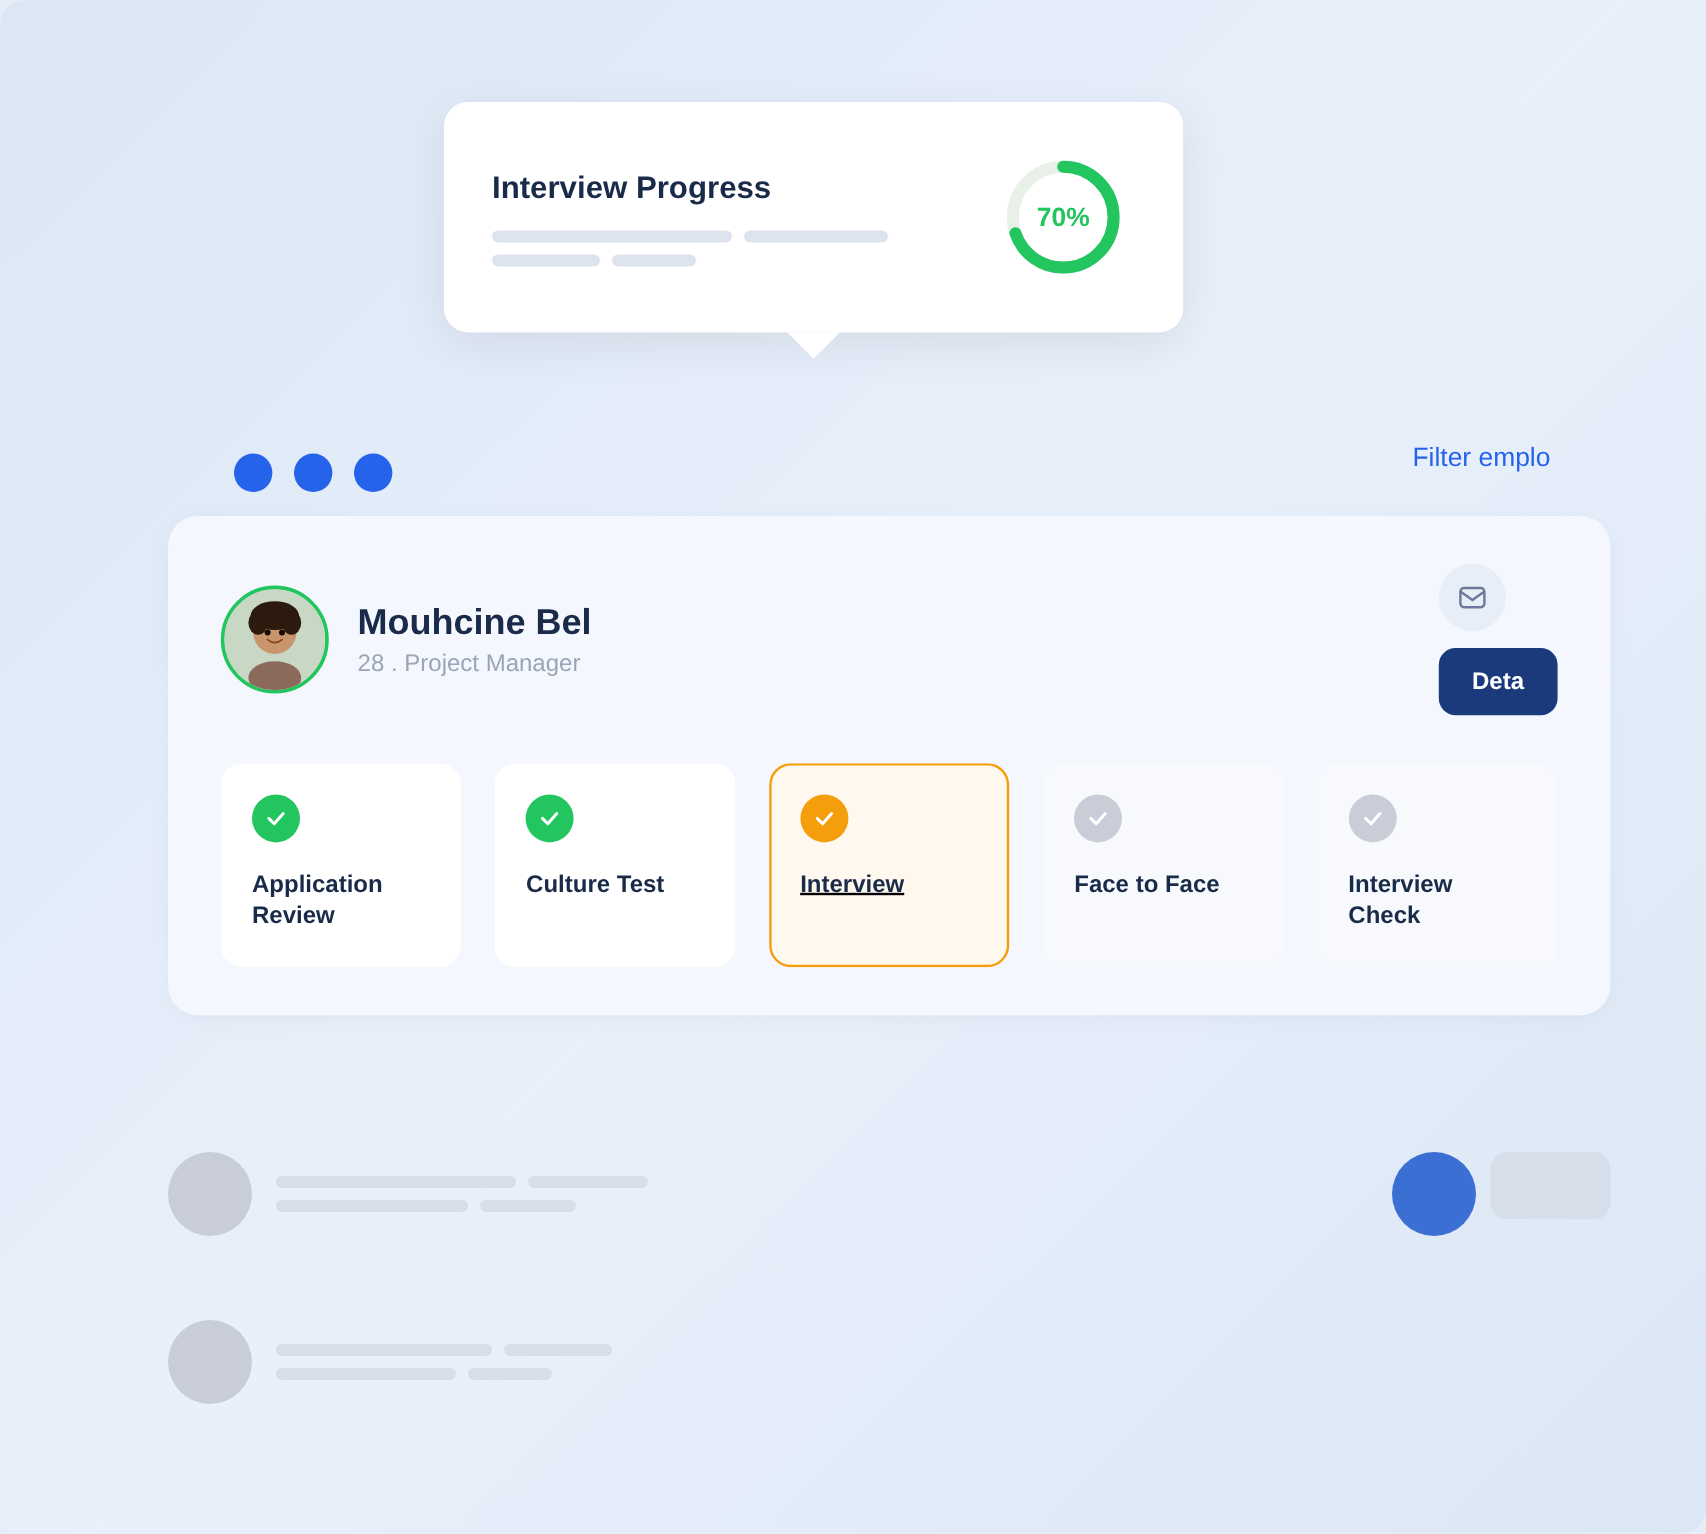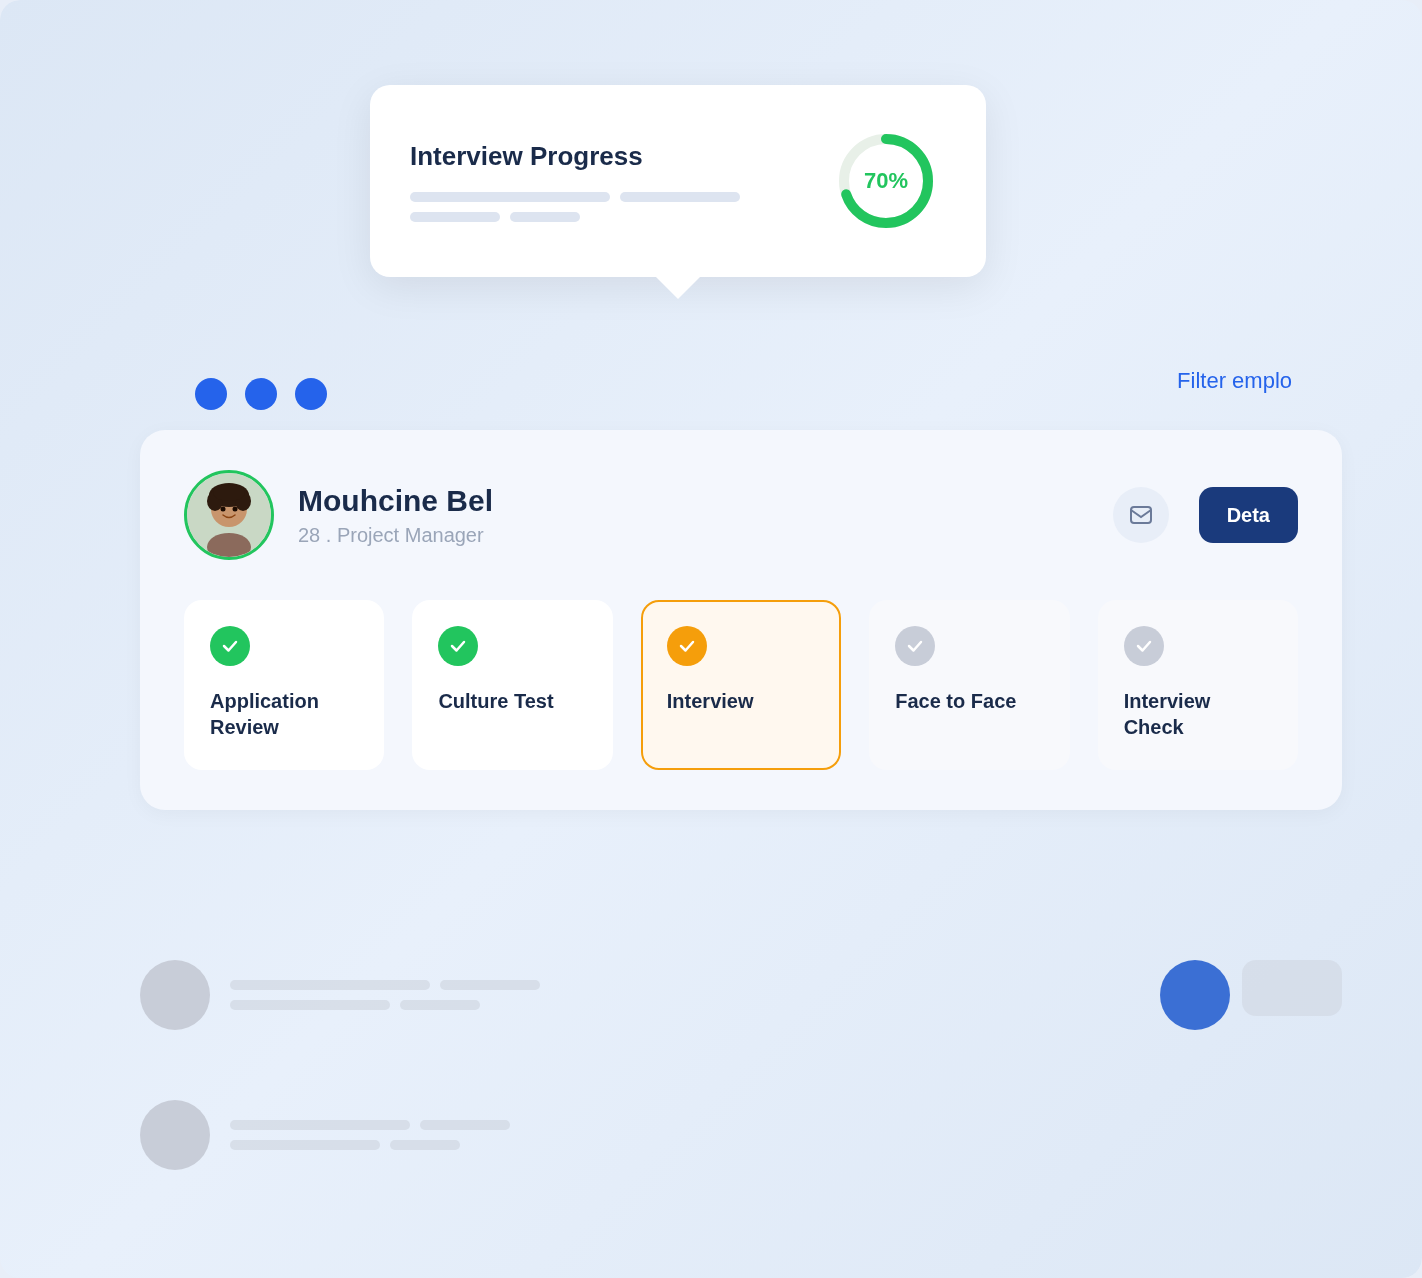--- a/index.html
+++ b/index.html
@@ -202,23 +202,24 @@
       margin-bottom: 6px;
     }
 
     .candidate-meta {
       font-size: 20px;
       color: #9aa5b8;
     }
 
     .candidate-actions {
       display: flex;
-      gap: 30px;
+      gap: 14px;
       align-items: flex-start;
       margin-left: auto;
+      flex-direction: column;
     }
 
     .btn-icon {
       width: 56px;
       height: 56px;
       border-radius: 50%;
       background: #e8eef8;
       border: none;
       cursor: pointer;
       display: flex;
@@ -253,20 +254,21 @@
       background: #ffffff;
       border-radius: 18px;
       padding: 24px 24px 28px;
       border: 2px solid transparent;
       position: relative;
     }
 
     .stage-card.active {
       background: #fff8ef;
       border-color: #f59e0b;
+      text-decoration: underline;
     }
 
     .stage-card.partial {
       background: #f8f9fc;
     }
 
     .stage-icon {
       width: 40px;
       height: 40px;
       border-radius: 50%;

